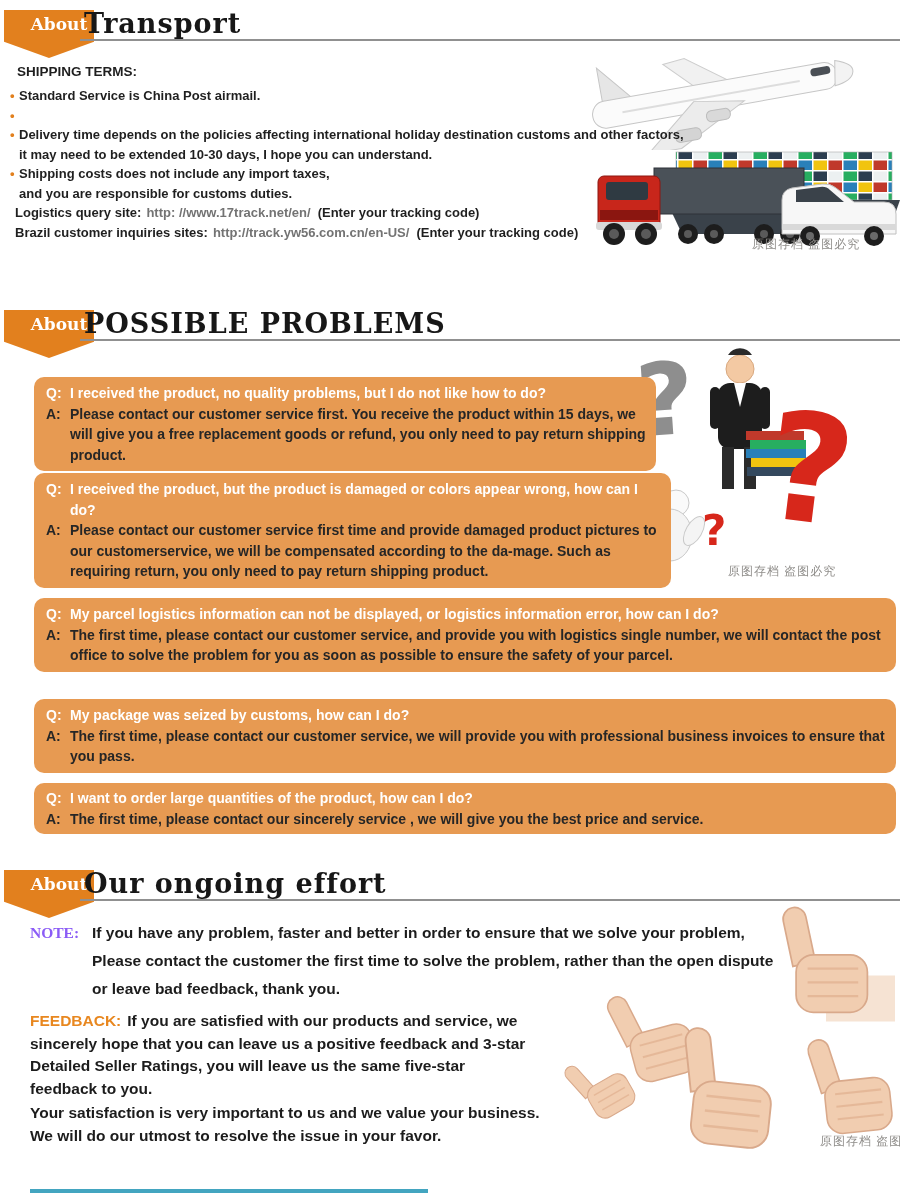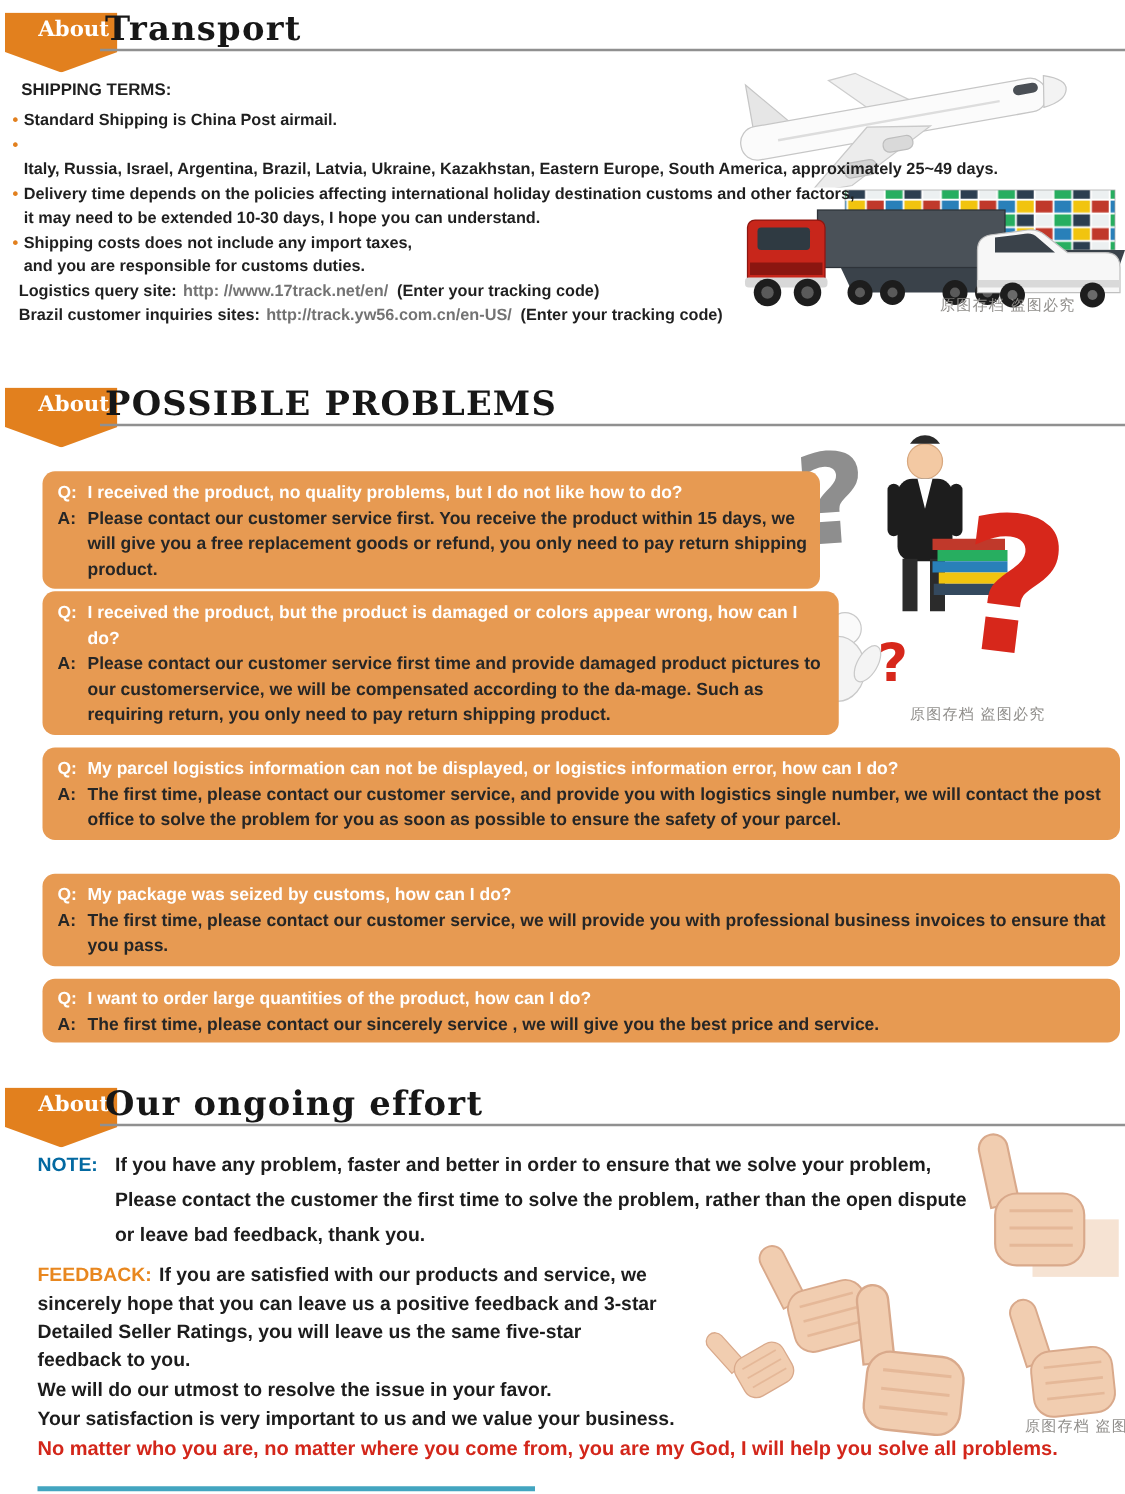--- a/index.html
+++ b/index.html
@@ -41,21 +41,21 @@
     padding:6px 10px 6px 12px;font-weight:bold;font-size:14px;line-height:20.5px;
   }
   .qa-row{display:flex;}
   .qa-prefix{width:24px;flex-shrink:0;}
   .qa-row.q{color:#fff;}
   .qa-row.a{color:#262626;}
   .qa-text{flex:1;}
   
   .note-block{position:absolute;left:30px;top:64px;width:748px;display:flex;z-index:2;
     font-weight:bold;font-size:15.5px;line-height:28px;}
-  .note-prefix{width:62px;flex-shrink:0;color:#0369a1;}
+  .note-prefix{width:62px;flex-shrink:0;color:#8b5cf6;font-family:Liberation Serif, serif;}
   .note-text{flex:1;color:#1c1c1c;}
   .feedback-block{position:absolute;left:30px;top:155px;width:505px;z-index:2;
     font-weight:bold;font-size:15.5px;line-height:22.5px;color:#1c1c1c;}
   .fb-label{color:#E8871F;margin-right:6px;}
   .closing-lines{position:absolute;left:30px;top:247px;width:640px;z-index:2;
     font-weight:bold;font-size:15.5px;line-height:22.5px;color:#1c1c1c;white-space:nowrap;}
   .red-slogan{position:absolute;left:30px;top:296px;width:868px;z-index:2;
     font-weight:bold;font-size:16px;color:#D3261A;white-space:nowrap;}
   .teal-rule{position:absolute;left:30px;top:334px;width:398px;height:4px;background:#43A5C0;z-index:2;}
   svg{position:absolute;z-index:1;}
@@ -133,28 +133,24 @@
           <circle cx="252" cy="98" r="4" fill="#6a6a6a"></circle>
         <circle cx="316" cy="98" r="10" fill="#1d1d1d"></circle>
           <circle cx="316" cy="98" r="4" fill="#6a6a6a"></circle>
       </g>
     </svg>
 
     <div class="shipping-block">
       <div class="ship-label">SHIPPING TERMS:</div>
       <div class="t-line">
           <span class="dot">•</span>
-          <span>Standard Shipping is China Post airmail.</span>
+          <span>Standard Service is China Post airmail.</span>
         </div>
       <div class="t-line">
           <span class="dot">•</span>
-        </div>
-      <div class="t-line">
-          <span class="dot"></span>
-          <span>Italy, Russia, Israel, Argentina, Brazil, Latvia, Ukraine, Kazakhstan, Eastern Europe, South America, approximately 25~49 days.</span>
         </div>
       <div class="t-line">
           <span class="dot">•</span>
           <span>Delivery time depends on the policies affecting international holiday destination customs and other factors,</span>
         </div>
       <div class="t-line">
           <span class="dot"></span>
           <span>it may need to be extended 10-30 days, I hope you can understand.</span>
         </div>
       <div class="t-line">
@@ -317,23 +313,22 @@
     <div class="note-block">
       <div class="note-prefix">NOTE:</div>
       <div class="note-text">If you have any problem, faster and better in order to ensure that we solve your problem, Please contact the customer the first time to solve the problem, rather than the open dispute or leave bad feedback, thank you.</div>
     </div>
 
     <div class="feedback-block">
       <span class="fb-label">FEEDBACK:</span><span>If you are satisfied with our products and service, we sincerely hope that you can leave us a positive feedback and 3-star Detailed Seller Ratings, you will leave us the same five-star feedback to you.</span>
     </div>
 
     <div class="closing-lines">
+      <div>Your satisfaction is very important to us and we value your business.</div>
       <div>We will do our utmost to resolve the issue in your favor.</div>
-      <div>Your satisfaction is very important to us and we value your business.</div>
-    </div>
-
-    <div class="red-slogan">No matter who you are, no matter where you come from, you are my God, I will help you solve all problems.</div>
+    </div>
+
 
     <div class="watermark" style="left:820px;top:278px;">原图存档  盗图必究</div>
     <div class="teal-rule"></div>
   </section>
 
 </div>
 
 </body></html>

